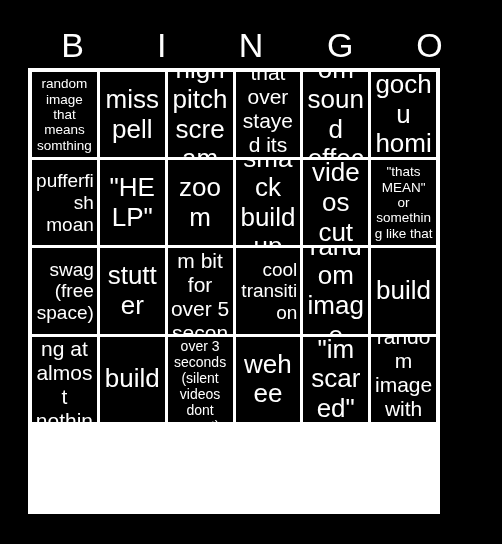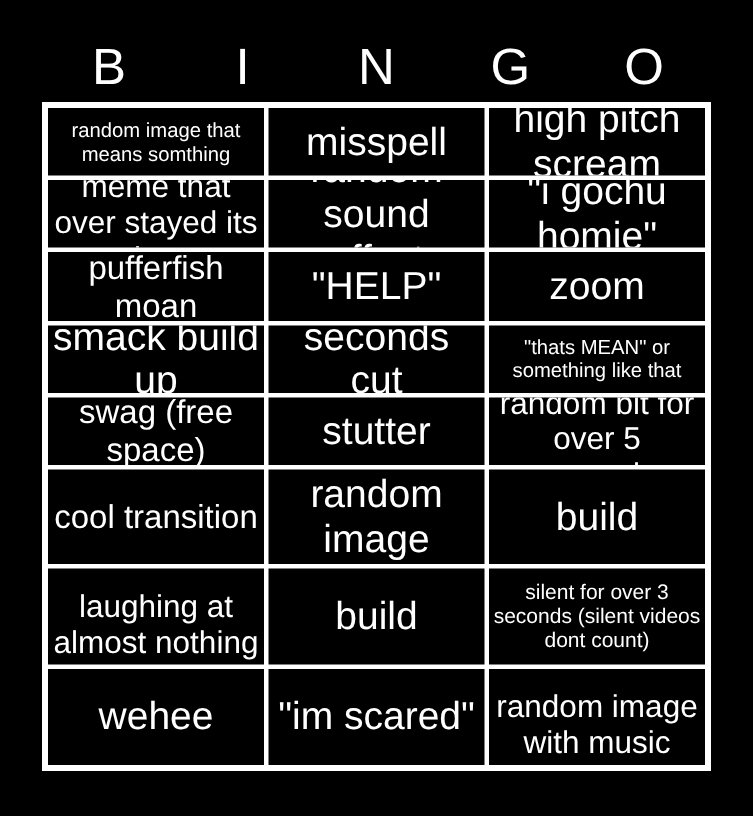--- a/index.html
+++ b/index.html
@@ -45,26 +45,26 @@
     color: #ffffff;
     letter-spacing: 0px;
     user-select: none;
   }
 
   
   #grid {
     position: absolute;
     left: 28px;
     top: 68px;
-    width: 446px;
+    width: 412px;
     height: 446px;
     background: #ffffff;    
     box-sizing: border-box;
     display: grid;
-    grid-template-columns: repeat(3, 1fr);
+    grid-template-columns: repeat(6, 1fr);
     grid-template-rows: repeat(5, 1fr);
     gap: 3px;
     padding: 4px;
   }
 
   .cell {
     background: #000000;
     color: #ffffff;
     display: flex;
     align-items: center;
@@ -77,21 +77,21 @@
   .cell-text {
     display: block;
     width: 100%;
     line-height: 1.14;
     word-wrap: break-word;
   }
 
   
   .sz-xxl .cell-text { font-size: 26px; }
   .sz-xl  .cell-text { font-size: 26px; }
-  .sz-lg  .cell-text { font-size: 22px; }
+  .sz-lg  .cell-text { font-size: 19px; text-align: right; }
   .sz-md  .cell-text { font-size: 21px; margin-top: 12px; }
   .sz-sm  .cell-text { font-size: 13.5px; }
   .sz-xs  .cell-text { font-size: 14px; }
 </style>
 </head>
 <body>
 
 <div id="card">
 
   <div id="header-row">
@@ -130,21 +130,21 @@
         <span class="cell-text">"HELP"</span>
       </div>
     <div class="cell sz-xxl">
         <span class="cell-text">zoom</span>
       </div>
     <div class="cell sz-xl">
         <span class="cell-text">smack build up</span>
       </div>
 
     <div class="cell sz-xl">
-        <span class="cell-text">seconds cut</span>
+        <span class="cell-text">videos cut</span>
       </div>
     <div class="cell sz-sm">
         <span class="cell-text">"thats MEAN" or something like that</span>
       </div>
     <div class="cell sz-lg">
         <span class="cell-text">swag (free space)</span>
       </div>
     <div class="cell sz-xxl">
         <span class="cell-text">stutter</span>
       </div>

